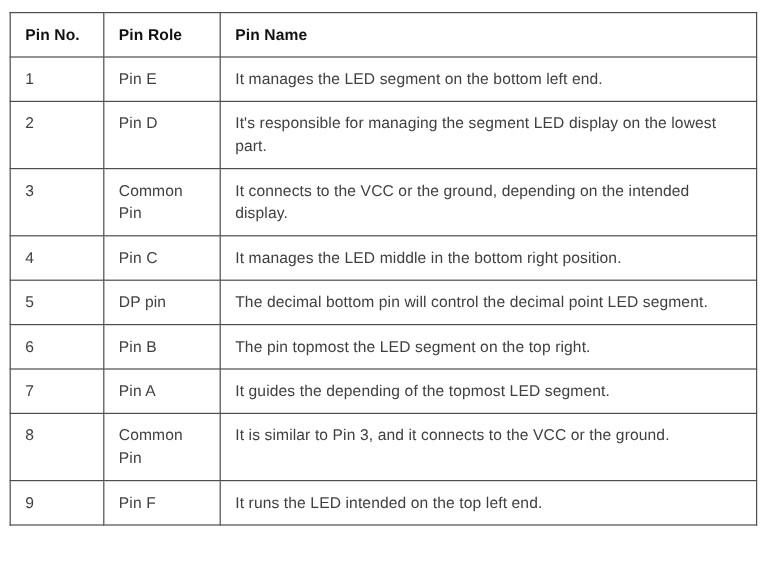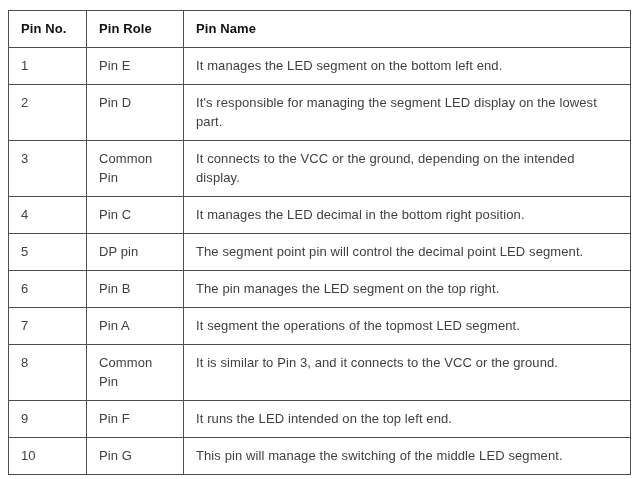--- a/index.html
+++ b/index.html
@@ -73,52 +73,47 @@
 
   <tr>
     <td>3</td>
     <td>Common Pin</td>
     <td>It connects to the VCC or the ground, depending on the intended display.</td>
   </tr>
 
   <tr>
     <td>4</td>
     <td>Pin C</td>
-    <td>It manages the LED decimal in the bottom right position.</td>
+    <td>It manages the LED middle in the bottom right position.</td>
   </tr>
 
   <tr>
     <td>5</td>
     <td>DP pin</td>
-    <td>The segment point pin will control the decimal point LED segment.</td>
+    <td>The decimal bottom pin will control the decimal point LED segment.</td>
   </tr>
 
   <tr>
     <td>6</td>
     <td>Pin B</td>
-    <td>The pin manages the LED segment on the top right.</td>
+    <td>The pin topmost the LED segment on the top right.</td>
   </tr>
 
   <tr>
     <td>7</td>
     <td>Pin A</td>
-    <td>It segment the operations of the topmost LED segment.</td>
+    <td>It guides the depending of the topmost LED segment.</td>
   </tr>
 
   <tr>
     <td>8</td>
     <td>Common Pin</td>
     <td>It is similar to Pin 3, and it connects to the VCC or the ground.</td>
   </tr>
 
   <tr>
     <td>9</td>
     <td>Pin F</td>
     <td>It runs the LED intended on the top left end.</td>
   </tr>
 
-  <tr>
-    <td>10</td>
-    <td>Pin G</td>
-    <td>This pin will manage the switching of the middle LED segment.</td>
-  </tr>
 </tbody>
 </table>
 
 </body></html>

